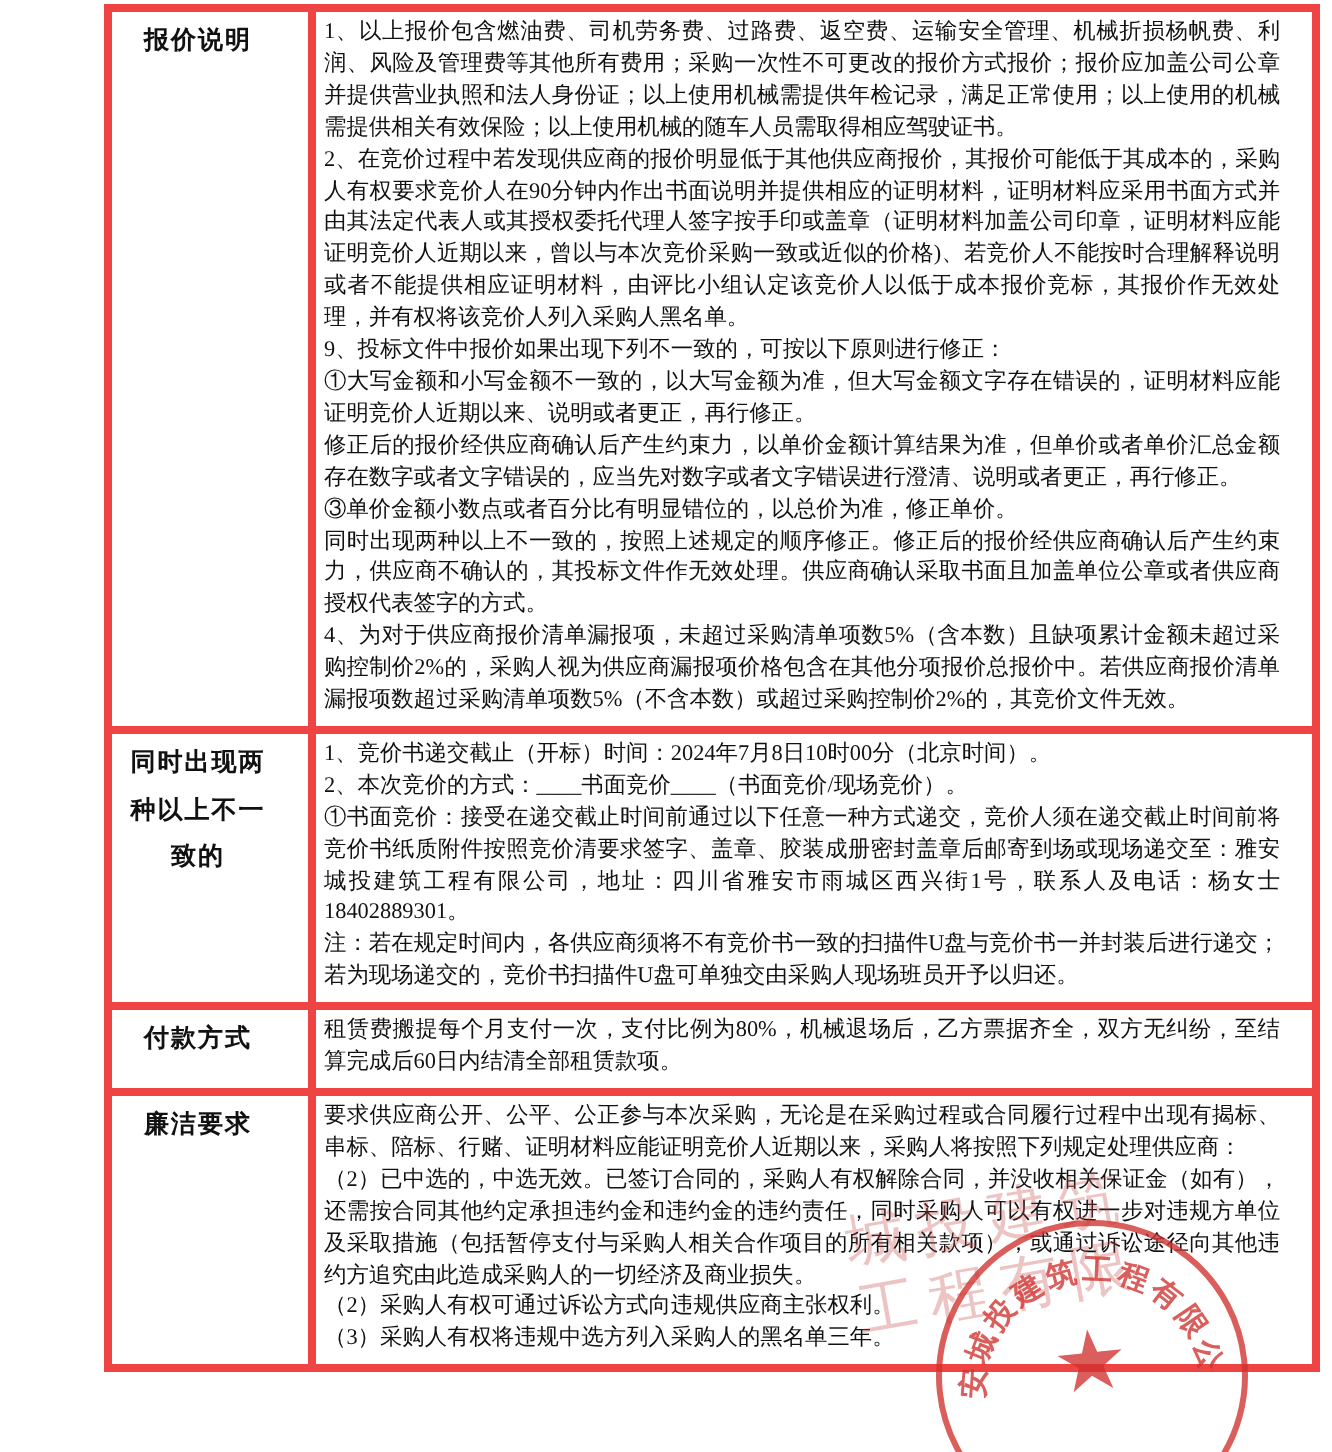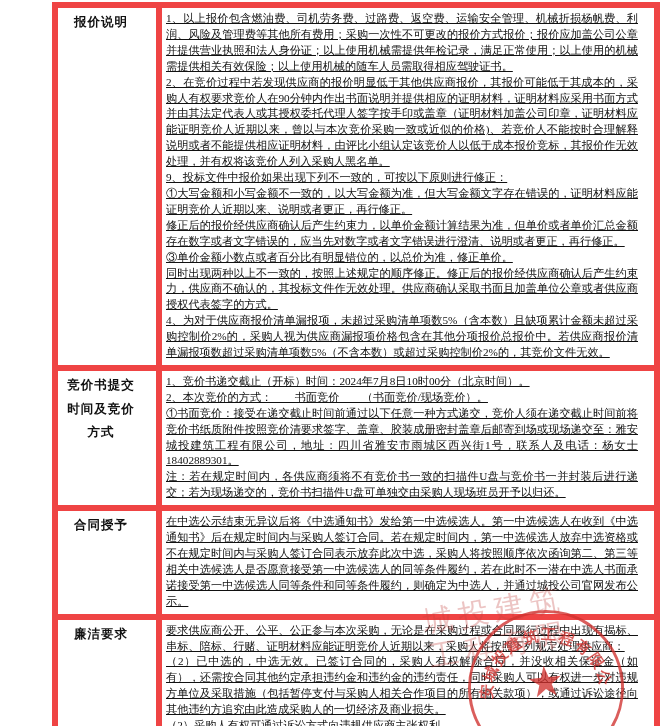--- a/index.html
+++ b/index.html
@@ -16,38 +16,37 @@
     box-sizing:border-box;
   }
   table.doc{
     border-collapse:collapse;
     width:608px;
     margin-left:52px;
     margin-top:2px;
     table-layout:fixed;
   }
   table.doc td{
-    border:6px solid #ef4444;
+    border:4px solid #ef4444;
     vertical-align:top;
     padding:3px 16px 4px 4px;
   }
   td.label{
     width:78px;
     text-align:center;
     font-weight:bold;
     font-size:12.5px;
     line-height:1.9;
     letter-spacing:1px;
     vertical-align:middle;
   }
   td.body{
     font-size:11.2px;
     line-height:1.42;
     text-align:justify;
-    text-decoration:underline;
   }
   td.body p{margin:0;padding:0;}
   td.body p.ind{text-indent:0em;}
   .lbl-multi{
     font-size:12.5px;
     line-height:2.0;
   }
   
   .stamp{
     position:absolute;
@@ -110,36 +109,36 @@
           <p class="ind">9、投标文件中报价如果出现下列不一致的，可按以下原则进行修正：</p>
           <p class="ind">①大写金额和小写金额不一致的，以大写金额为准，但大写金额文字存在错误的，证明材料应能证明竞价人近期以来、说明或者更正，再行修正。</p>
           <p class="ind">修正后的报价经供应商确认后产生约束力，以单价金额计算结果为准，但单价或者单价汇总金额存在数字或者文字错误的，应当先对数字或者文字错误进行澄清、说明或者更正，再行修正。</p>
           <p class="ind">③单价金额小数点或者百分比有明显错位的，以总价为准，修正单价。</p>
           <p class="ind">同时出现两种以上不一致的，按照上述规定的顺序修正。修正后的报价经供应商确认后产生约束力，供应商不确认的，其投标文件作无效处理。供应商确认采取书面且加盖单位公章或者供应商授权代表签字的方式。</p>
           <p class="ind">4、为对于供应商报价清单漏报项，未超过采购清单项数5%（含本数）且缺项累计金额未超过采购控制价2%的，采购人视为供应商漏报项价格包含在其他分项报价总报价中。若供应商报价清单漏报项数超过采购清单项数5%（不含本数）或超过采购控制价2%的，其竞价文件无效。</p>
         </td>
       </tr>
 
       <tr>
-        <td class="label lbl-multi">竞价书提交时间及竞价方式</td>
+        <td class="label lbl-multi">同时出现两种以上不一致的</td>
         <td class="body">
           <p class="ind">1、竞价书递交截止（开标）时间：2024年7月8日10时00分（北京时间）。</p>
           <p class="ind">2、本次竞价的方式：____书面竞价____（书面竞价/现场竞价）。</p>
           <p class="ind">①书面竞价：接受在递交截止时间前通过以下任意一种方式递交，竞价人须在递交截止时间前将竞价书纸质附件按照竞价清要求签字、盖章、胶装成册密封盖章后邮寄到场或现场递交至：雅安城投建筑工程有限公司，地址：四川省雅安市雨城区西兴街1号，联系人及电话：杨女士 18402889301。</p>
           <p class="ind note">注：若在规定时间内，各供应商须将不有竞价书一致的扫描件U盘与竞价书一并封装后进行递交；若为现场递交的，竞价书扫描件U盘可单独交由采购人现场班员开予以归还。</p>
         </td>
       </tr>
 
-
       <tr>
-        <td class="label">合同授予</td>
+        <td class="label">付款方式</td>
         <td class="body">
-          <p class="ind">在中选公示结束无异议后将《中选通知书》发给第一中选候选人。第一中选候选人在收到《中选通知书》后在规定时间内与采购人签订合同。若在规定时间内，第一中选候选人放弃中选资格或不在规定时间内与采购人签订合同表示放弃此次中选，采购人将按照顺序依次函询第二、第三等相关中选候选人是否愿意接受第一中选候选人的同等条件履约，若在此时不一潜在中选人书面承诺接受第一中选候选人同等条件和同等条件履约，则确定为中选人，并通过城投公司官网发布公示。</p>
+          <p class="ind">租赁费搬提每个月支付一次，支付比例为80%，机械退场后，乙方票据齐全，双方无纠纷，至结算完成后60日内结清全部租赁款项。</p>
         </td>
       </tr>
+
 
       <tr>
         <td class="label">廉洁要求</td>
         <td class="body">
           <p class="ind">要求供应商公开、公平、公正参与本次采购，无论是在采购过程或合同履行过程中出现有揭标、串标、陪标、行赌、证明材料应能证明竞价人近期以来，采购人将按照下列规定处理供应商：</p>
           <p class="ind">（2）已中选的，中选无效。已签订合同的，采购人有权解除合同，并没收相关保证金（如有），还需按合同其他约定承担违约金和违约金的违约责任，同时采购人可以有权进一步对违规方单位及采取措施（包括暂停支付与采购人相关合作项目的所有相关款项），或通过诉讼途径向其他违约方追究由此造成采购人的一切经济及商业损失。</p>
           <p class="ind">（2）采购人有权可通过诉讼方式向违规供应商主张权利。</p>
           <p class="ind">（3）采购人有权将违规中选方列入采购人的黑名单三年。</p>
         </td>
       </tr>

